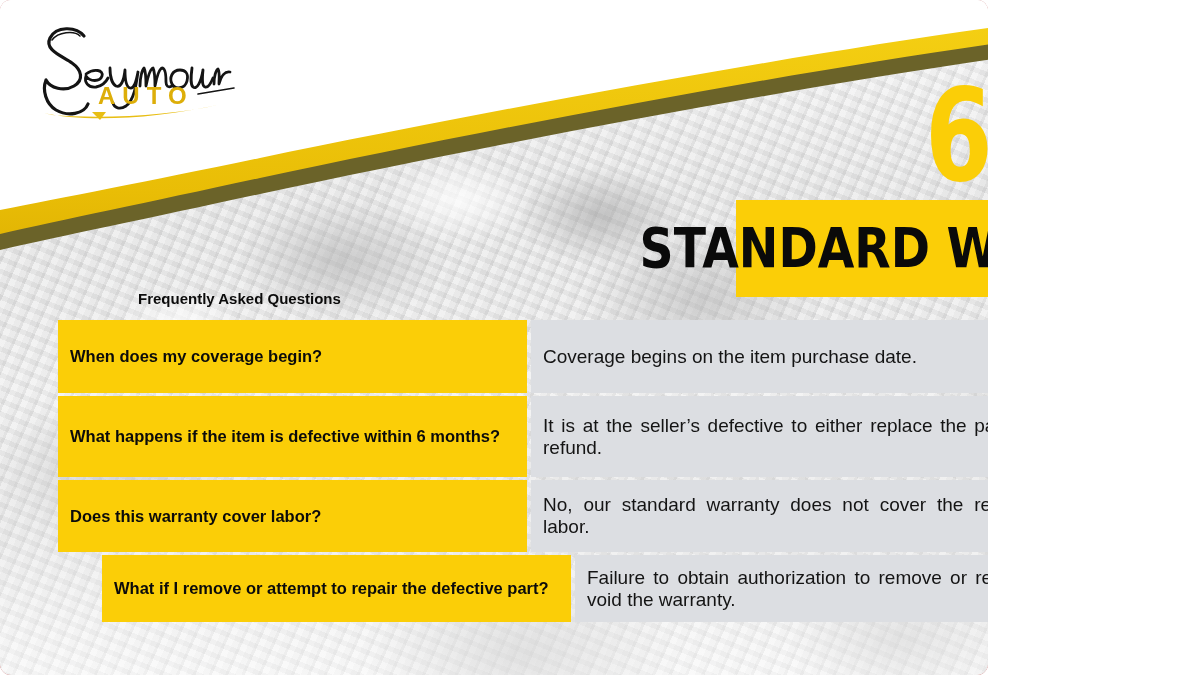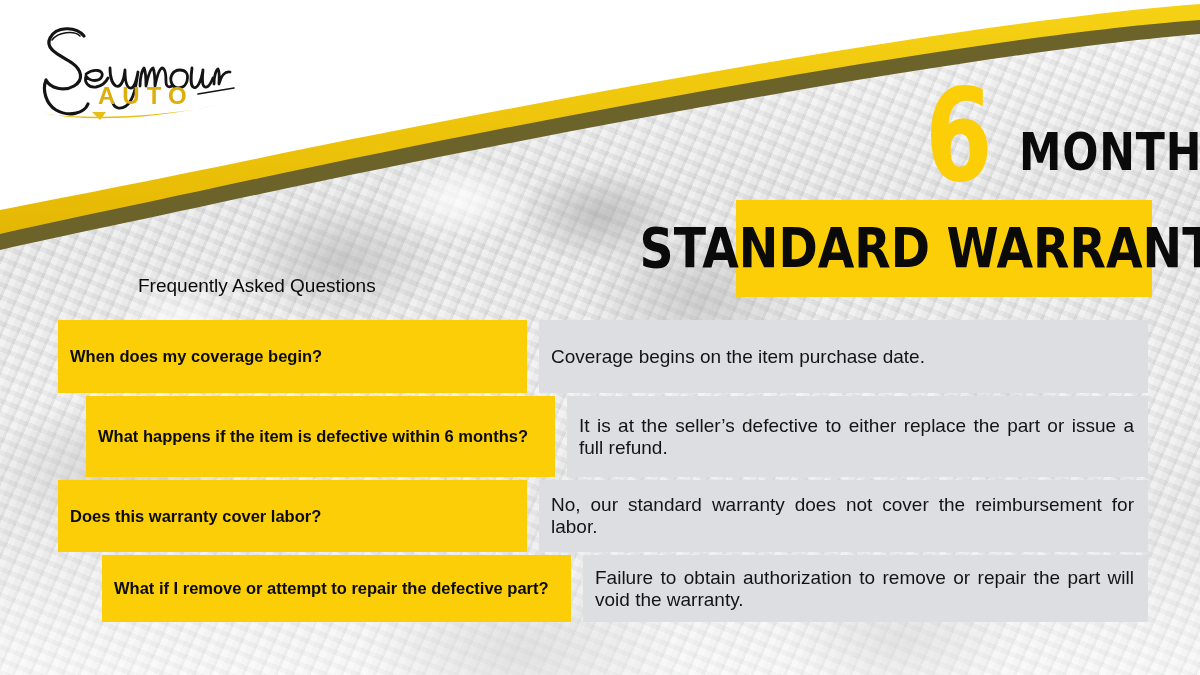--- a/index.html
+++ b/index.html
@@ -2,21 +2,21 @@
 <html><head>
 <meta charset="utf-8">
 <style>
   html,body{margin:0;padding:0;}
   body{
     width:1200px;height:675px;overflow:hidden;
     background:#ffffff;
     font-family:"Liberation Sans", sans-serif;
   }
   #slide{
-    position:relative;width:1200px;height:675px;overflow:hidden;background:#b91c1c;
+    position:relative;width:988px;height:675px;overflow:hidden;background:#b91c1c;border-radius:11px;
   }
 
   
   .photo{
     position:absolute;left:0;top:0;width:1200px;height:675px;
     background-color:#e9eaec;
     background-image:
       radial-gradient(ellipse 150px 90px at 340px 260px, rgba(120,126,132,.55), rgba(120,126,132,0) 70%),
       radial-gradient(ellipse 120px 70px at 600px 215px, rgba(96,102,110,.55), rgba(96,102,110,0) 70%),
       radial-gradient(ellipse 170px 110px at 700px 300px, rgba(108,114,122,.45), rgba(108,114,122,0) 70%),
@@ -83,34 +83,34 @@
   }
   .warranty-band .txt{
     font-family:"DejaVu Sans", sans-serif;
     font-weight:700;font-size:55px;line-height:55px;color:#0a0a0a;
     letter-spacing:0px;white-space:nowrap;
     transform:scaleX(.86);transform-origin:center;
   }
 
   
   .faq-heading{
-    position:absolute;left:138px;top:274px;
-    font-family:"Liberation Sans", sans-serif;
-    font-weight:normal;font-size:19px;line-height:24px;color:#0b0b0b;
+    position:absolute;left:138px;top:287px;
+    font-family:"Liberation Sans", sans-serif;
+    font-weight:bold;font-size:15px;line-height:24px;color:#0b0b0b;
     white-space:nowrap;
   }
 
   
   .faq-table{
     position:absolute;left:58px;top:320px;width:1090px;height:303px;
     display:flex;flex-direction:column;gap:3px;
   }
-  .faq-row{display:flex;gap:12px;flex:0 0 auto;}
+  .faq-row{display:flex;gap:4px;flex:0 0 auto;}
   .faq-row.r1{height:73px;}
-  .faq-row.r2{height:81px;margin-left:28px;}
+  .faq-row.r2{height:81px;}
   .faq-row.r3{height:72px;}
   .faq-row.r4{height:67px;padding-left:44px;}
   .q-cell{
     width:469px;flex:0 0 469px;background:#fbce07;
     display:flex;align-items:center;
     padding:0 12px 0 12px;box-sizing:border-box;
   }
   .q-cell span{
     font-family:"Liberation Sans", sans-serif;
     font-weight:bold;font-size:16.5px;line-height:21px;color:#0b0b0b;

